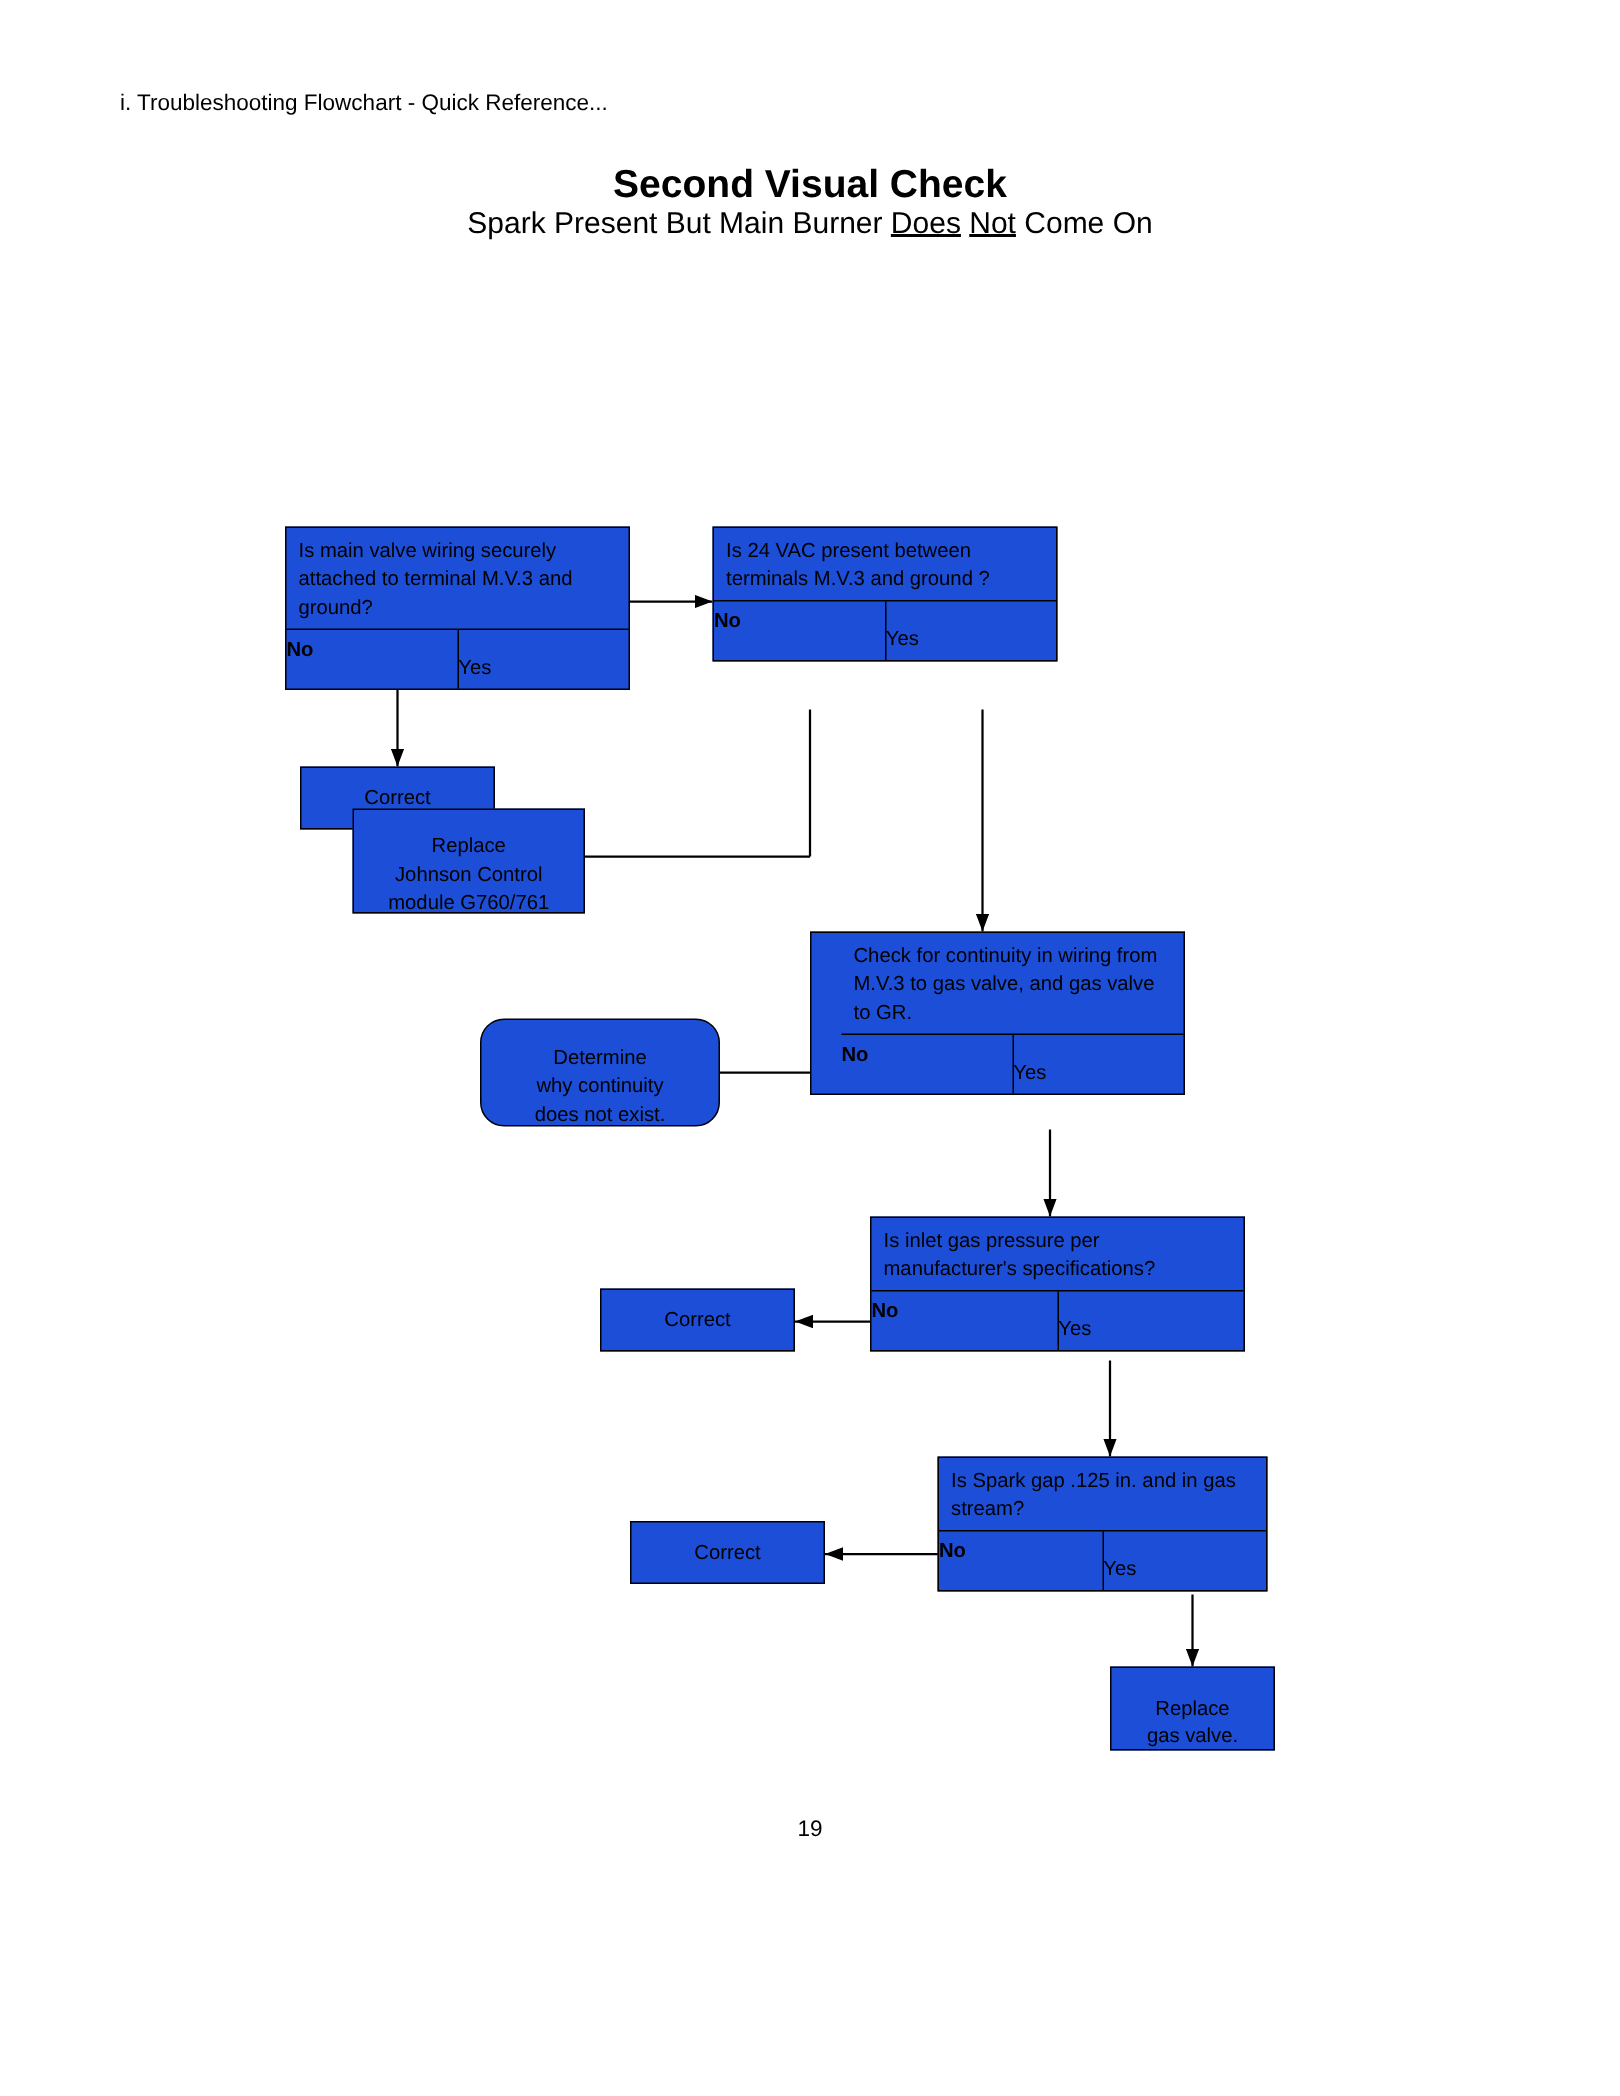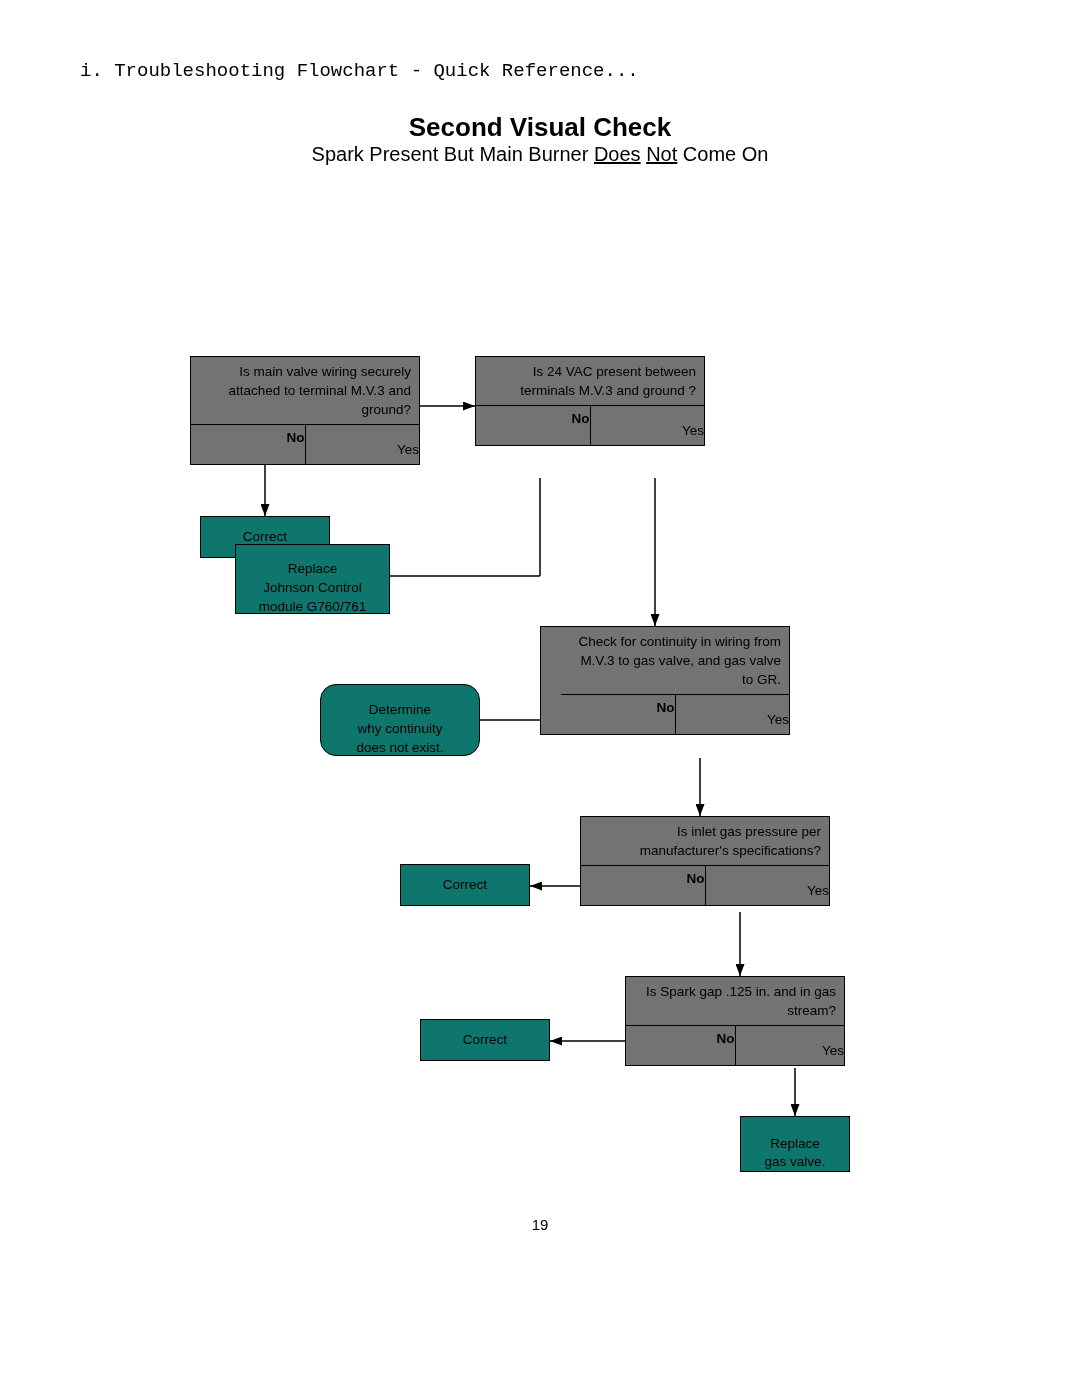--- a/index.html
+++ b/index.html
@@ -11,23 +11,22 @@
       position: relative;
       color: #000;
     }
     .page {
       width: 1080px;
       min-height: 1397px;
       padding: 60px 80px 60px 80px;
       position: relative;
     }
     .reference-line {
-      font-size: 19px;
+      font-size: 15px;
       margin-bottom: 30px;
-      font-family: Liberation Mono, monospace;
     }
     .title-section {
       text-align: center;
       margin-bottom: 8px;
     }
     .main-title {
       font-size: 26px;
       font-weight: bold;
     }
     .subtitle {
@@ -41,37 +40,37 @@
       position: relative;
       width: 100%;
       height: 1000px;
       margin-top: 20px;
     }
 
     
     .fc-box {
       position: absolute;
       border: 1.5px solid #000;
-      background: #0f766e;
+      background: #1d4ed8;
       text-align: center;
       font-size: 13.5px;
       display: flex;
       align-items: center;
       justify-content: center;
       line-height: 1.4;
       padding: 6px 8px;
     }
 
     
     .fc-decision {
       position: absolute;
       border: 1.5px solid #000;
-      background: #737373;
+      background: #1d4ed8;
       font-size: 13.5px;
-      text-align: right;
+      text-align: left;
       line-height: 1.4;
     }
     .fc-decision .question {
       padding: 6px 8px 4px 8px;
       border-bottom: 1.5px solid #000;
     }
     .fc-decision .answers {
       display: flex;
     }
     .fc-decision .answers .no-side {

